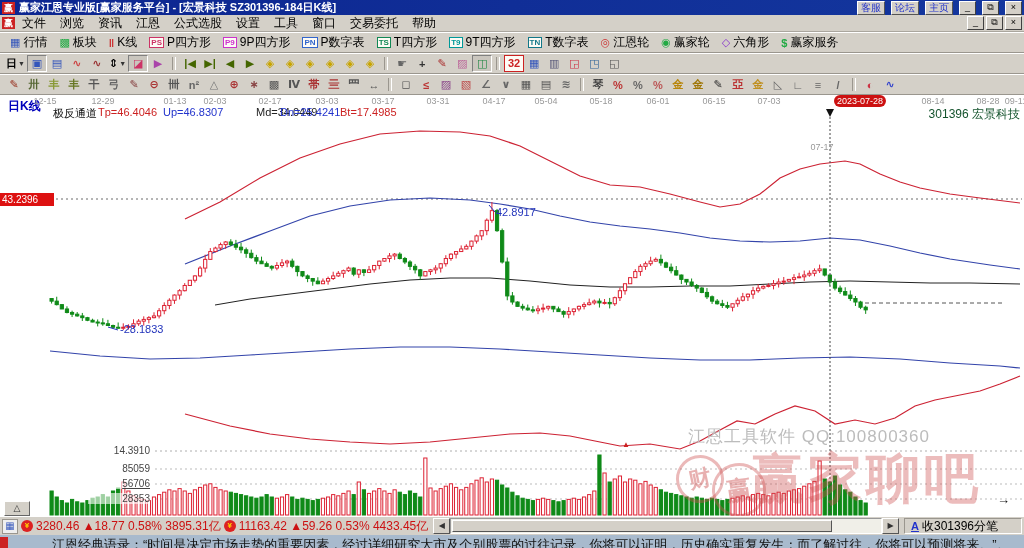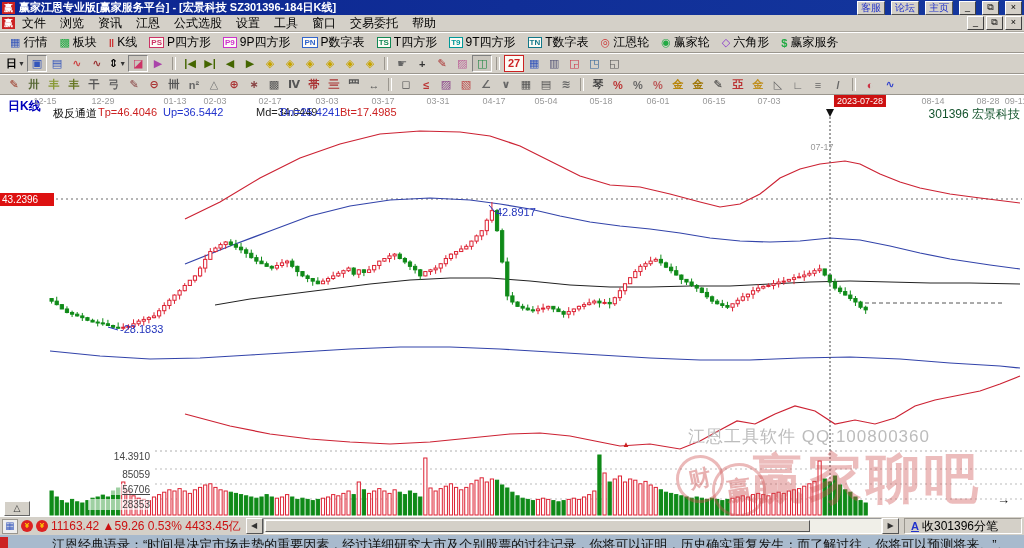--- a/index.html
+++ b/index.html
@@ -19,26 +19,26 @@
   .ticon{font-size:11px;font-weight:bold;}
   .mini{font-size:8px;font-weight:bold;border:1px solid;padding:0 1px;line-height:9px;background:#fdfbf5;}
   .ibtn{min-width:16px;height:15px;display:flex;align-items:center;justify-content:center;font-size:11px;font-weight:bold;
     padding:0 1px;border:1px solid transparent;cursor:pointer;}
   .ibtn.pressed{border-color:#808080 #fff #fff #808080;background:#cac6be;}
   .caret{font-size:7px;margin-left:1px;color:#333;}
   .sep{width:2px;height:13px;border-left:1px solid #9a968e;border-right:1px solid #fff;margin:0 4px;}
   .chart{position:relative;width:1024px;height:421px;background:#fff;overflow:hidden;}
   #chart-svg{position:absolute;left:0;top:0;}
   .date-label{position:absolute;top:1px;font-size:9px;color:#999;transform:translateX(-50%);white-space:nowrap;}
-  .date-active{position:absolute;top:0;background:#cc1111;color:#fff;font-size:9px;padding:1px 3px;transform:translateX(-50%);white-space:nowrap;}
+  .date-active{position:absolute;top:0;background:#cc1111;color:#fff;font-size:9px;padding:1px 3px;transform:translateX(-50%);white-space:nowrap;border-radius:6px;}
   .pane-label{position:absolute;top:3px;left:8px;color:#0000bb;font-size:12px;font-weight:bold;}
   .ind-name{position:absolute;left:53px;top:11px;font-size:11px;color:#111;}
   .ind-field{position:absolute;top:11px;font-size:11px;white-space:nowrap;}
   .stock-label{position:absolute;top:11px;right:4px;color:#14532d;font-size:12px;}
-  .scale-label{position:absolute;width:62px;text-align:right;font-size:10px;color:#444;left:88px;background:rgba(255,255,255,.6);margin-top:6px;}
+  .scale-label{position:absolute;width:62px;text-align:right;font-size:10px;color:#444;left:88px;background:rgba(255,255,255,.6);}
   .wm-qq{position:absolute;left:688px;top:330px;font-size:17px;color:#bcbcbc;letter-spacing:1px;pointer-events:none;}
   .wm-liaoba{position:absolute;left:750px;top:348px;font-size:54px;font-weight:bold;color:rgba(205,80,80,0.38);letter-spacing:4px;pointer-events:none;}
   .stamp{position:absolute;border:3px solid rgba(205,80,80,0.4);color:rgba(205,80,80,0.45);border-radius:50%;
     display:flex;align-items:center;justify-content:center;font-weight:bold;pointer-events:none;}
   .s1{left:676px;top:360px;width:42px;height:42px;font-size:22px;transform:rotate(-12deg);}
   .s2{left:712px;top:368px;width:48px;height:48px;font-size:26px;transform:rotate(-8deg);}
   .expand-btn{position:absolute;left:4px;top:406px;width:24px;height:13px;background:#d4d0c8;border:1px solid #fff;
     border-right-color:#666;border-bottom-color:#666;font-size:9px;text-align:center;line-height:13px;color:#333;cursor:pointer;}
   .scroll-arrow{position:absolute;left:997px;top:397px;font-size:13px;color:#111;cursor:pointer;}
   .statusbar{height:18px;background:#d4d0c8;border-top:1px solid #fff;display:flex;align-items:center;font-size:11px;padding:0 2px;gap:3px;}
@@ -165,21 +165,21 @@
     <span class="ibtn" style="color: rgb(200, 165, 0);">◈</span>
     <span class="ibtn" style="color: rgb(200, 165, 0);">◈</span>
     <span class="ibtn" style="color: rgb(200, 165, 0);">◈</span>
     <span class="sep"></span>
     <span class="ibtn" style="color: rgb(102, 102, 102);">☛</span>
     <span class="ibtn" style="color: rgb(51, 51, 51);">+</span>
     <span class="ibtn" style="color: rgb(170, 51, 51);">✎</span>
     <span class="ibtn" style="color: rgb(187, 102, 153);">▨</span>
     <span class="ibtn pressed" style="color: rgb(34, 136, 68);">◫</span>
     <span class="sep"></span>
-    <span class="ibtn mini" style="color: rgb(204, 34, 34); border-color: rgb(204, 34, 34);">27</span>
+    <span class="ibtn mini" style="color: rgb(204, 34, 34); border-color: rgb(204, 34, 34);">32</span>
     <span class="ibtn" style="color: rgb(51, 85, 187);">▦</span>
     <span class="ibtn" style="color: rgb(85, 85, 119);">▥</span>
     <span class="ibtn" style="color: rgb(204, 51, 68);">◲</span>
     <span class="ibtn" style="color: rgb(51, 102, 153);">◳</span>
     <span class="ibtn" style="color: rgb(85, 85, 85);">◱</span>
   </div>
 <div class="toolbar" id="tb-draw">
     <span class="ibtn" style="color: rgb(153, 51, 34);">✎</span>
     <span class="ibtn" style="color: rgb(85, 102, 51);">卅</span>
     <span class="ibtn" style="color: rgb(136, 153, 51);">丰</span>
@@ -753,33 +753,34 @@
     <span class="date-label" style="left: 601px;">05-18</span>
     <span class="date-label" style="left: 658px;">06-01</span>
     <span class="date-label" style="left: 714px;">06-15</span>
     <span class="date-label" style="left: 769px;">07-03</span>
     <span class="date-label" style="left: 822px; margin-top: 46px;">07-17</span>
     <span class="date-label" style="left: 933px;">08-14</span>
     <span class="date-label" style="left: 988px;">08-28</span>
     <span class="date-label" style="left: 1016px;">09-11</span>
     <span class="date-active" style="left: 860px;">2023-07-28</span>
     <span class="ind-field" style="left: 98px; color: rgb(204, 34, 34);">Tp=46.4046</span>
-    <span class="ind-field" style="left: 163px; color: rgb(34, 51, 204);">Up=36.5442</span>
+    <span class="ind-field" style="left: 163px; color: rgb(34, 51, 204);">Up=46.8307</span>
     <span class="ind-field" style="left: 220px; color: rgb(34, 34, 34); padding-left: 36px;">Md=34.0449</span>
     <span class="ind-field" style="left: 280px; color: rgb(34, 51, 204);">Dn=25.4241</span>
     <span class="ind-field" style="left: 340px; color: rgb(204, 34, 34);">Bt=17.4985</span>
     <span class="scale-label" style="top: 350px;">14.3910</span>
     <span class="scale-label" style="top: 368px;">85059</span>
     <span class="scale-label" style="top: 383px; text-decoration: underline;">56706</span>
     <span class="scale-label" style="top: 398px;">28353</span>
   </div>
 
 <div class="statusbar">
   <span class="sb-grid">▦</span>
   <span class="idx-icon">¥</span>
+  <span class="idx-text">3280.46 ▲18.77 0.58% 3895.31亿</span>
   <span class="idx-icon">¥</span>
   <span class="idx-text">11163.42 ▲59.26 0.53% 4433.45亿</span>
   <div class="sb-scroll">
     <span class="sbtn">◀</span>
     <div class="strack">
         <div class="sthumb"></div>
       </div>
     <span class="sbtn">▶</span>
   </div>
   <div class="sb-panel">

